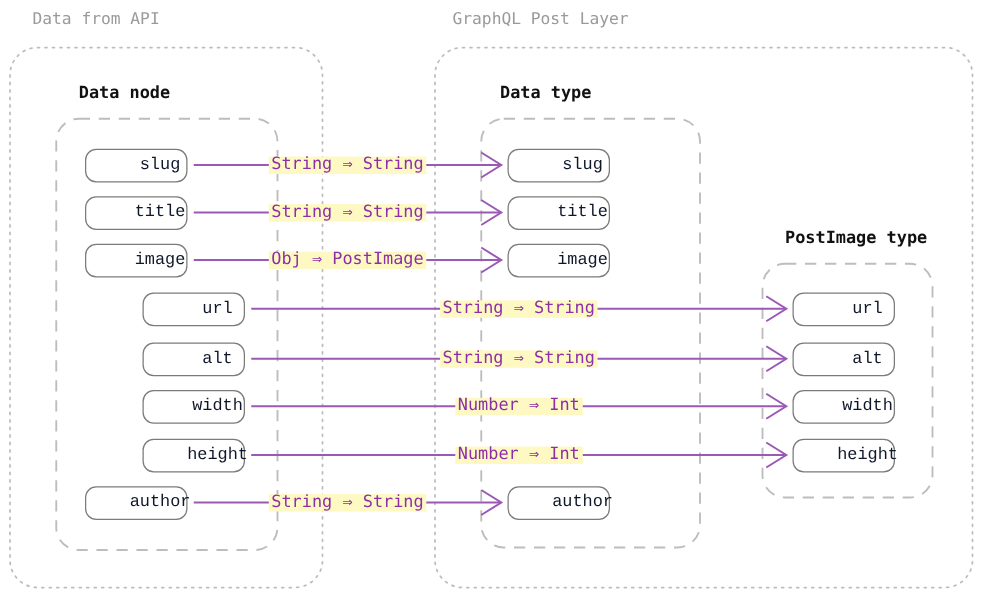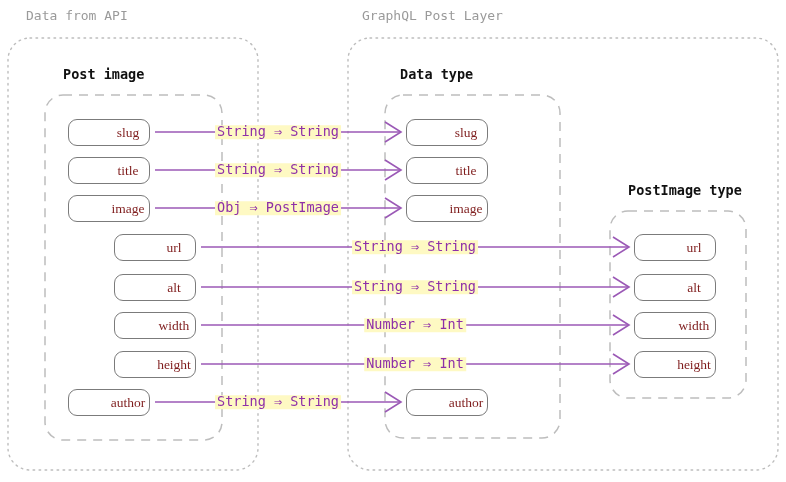--- a/index.html
+++ b/index.html
@@ -43,23 +43,23 @@
   .field-box {
     position: absolute;
     box-sizing: border-box;
     height: 27px;
     border: 1.3px solid #7b7b7b;
     border-radius: 9px;
     background: #ffffff;
     display: flex;
     align-items: center;
     justify-content: center;
-    font-family: Liberation Serif, serif;
+    font-family: Liberation Mono, monospace;
     font-size: 13.5px;
-    color: #7f1d1d;
+    color: #0f172a;
     white-space: nowrap;
     padding-left: 38px;
   }
   .edge-label {
     position: absolute;
     font-family: "DejaVu Sans Mono", "Liberation Mono", monospace;
     font-size: 13.5px;
     color: #8e2fa8;
     background: #fef9c3;
     padding: 0 2px;
@@ -102,21 +102,21 @@
         <path d="M385,392 L401,402 L385,412" fill="none" stroke="#9b59b6" stroke-width="1.6" stroke-linejoin="miter" stroke-linecap="butt"></path>
       </g>
   </svg>
 
   <div id="zone-labels">
       <div class="zone-label" style="left: 26px; top: 8px;">Data from API</div>
       <div class="zone-label" style="left: 362px; top: 8px;">GraphQL Post Layer</div>
     </div>
 
   <div id="group-titles">
-      <div class="group-title" style="left: 63px; top: 66px;">Post image</div>
+      <div class="group-title" style="left: 63px; top: 66px;">Data node</div>
       <div class="group-title" style="left: 400px; top: 66px;">Data type</div>
       <div class="group-title" style="left: 628px; top: 182px;">PostImage type</div>
     </div>
 
   <div id="source-fields">
       <div class="field-box" style="left: 68px; top: 119px; width: 82px;">slug</div>
       <div class="field-box" style="left: 68px; top: 157px; width: 82px;">title</div>
       <div class="field-box" style="left: 68px; top: 195px; width: 82px;">image</div>
       <div class="field-box" style="left: 114px; top: 234px; width: 82px;">url</div>
       <div class="field-box" style="left: 114px; top: 274px; width: 82px;">alt</div>

